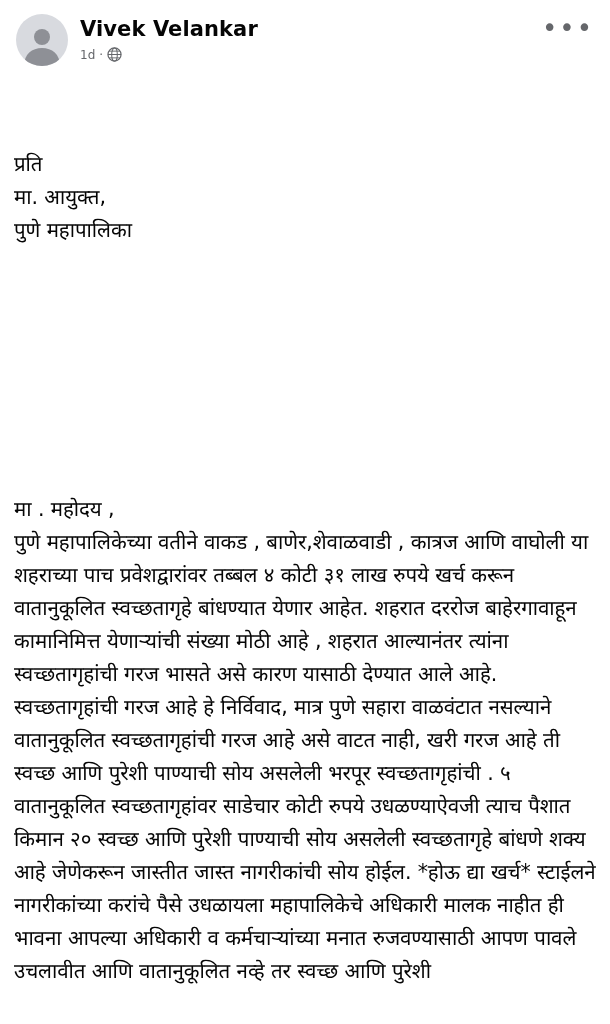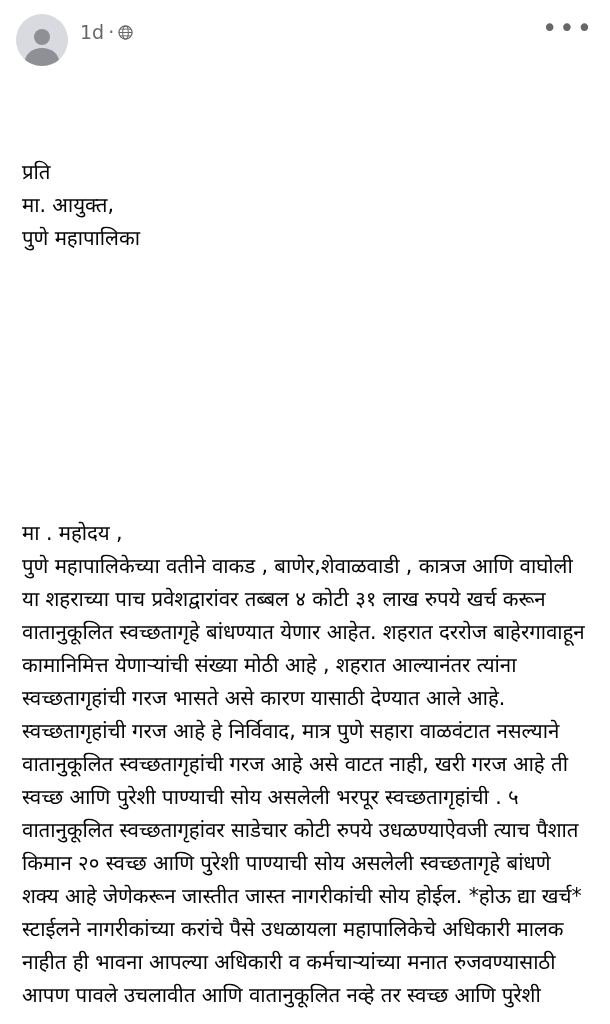--- a/index.html
+++ b/index.html
@@ -54,21 +54,21 @@
     font-size: 21px;
     font-weight: bold;
     color: #050505;
     line-height: 26px;
     letter-spacing: 0.1px;
   }
   .meta-row {
     display: flex;
     align-items: center;
     margin-top: 5px;
-    font-size: 19px;
+    font-size: 12px;
     color: #65676b;
   }
   .meta-sep {
     margin: 0 4px;
   }
   .globe-icon {
     display: inline-flex;
     align-items: center;
     justify-content: center;
     width: 15px;
@@ -94,21 +94,21 @@
     padding: 10px 14px 0 14px;
     font-size: 20.5px;
     line-height: 33px;
     color: #050505;
     font-family: "DejaVu Sans", sans-serif;
     white-space: pre-wrap;
     word-wrap: break-word;
     letter-spacing: -0.1px;
   }
   .post-body p {
-    margin: 8px;
+    margin: 0;
   }
   .para-gap {
     height: 24px;
   }
   .fade-bottom {
     position: absolute;
     left: 0;
     right: 0;
     bottom: 0;
     height: 16px;
@@ -124,20 +124,21 @@
   <div class="post-header">
     <div class="avatar">
       <span>
         <svg viewBox="0 0 44 44" xmlns="http://www.w3.org/2000/svg">
           <circle cx="22" cy="15" r="8" fill="#8e9096"></circle>
           <path d="M4 44 C4 32 12 26 22 26 C32 26 40 32 40 44 Z" fill="#8e9096"></path>
         </svg>
       </span>
     </div>
     <div class="header-text">
+      <div class="author-name">Vivek Velankar</div>
       <div class="meta-row">
         <span>1d</span>
         <span class="meta-sep">·</span>
         <span class="globe-icon">
           <svg viewBox="0 0 16 16" xmlns="http://www.w3.org/2000/svg">
             <circle cx="8" cy="8" r="7" fill="none" stroke="#65676b" stroke-width="1.3"></circle>
             <ellipse cx="8" cy="8" rx="3" ry="7" fill="none" stroke="#65676b" stroke-width="1.1"></ellipse>
             <line x1="1" y1="8" x2="15" y2="8" stroke="#65676b" stroke-width="1.1"></line>
             <line x1="2.2" y1="4.4" x2="13.8" y2="4.4" stroke="#65676b" stroke-width="1"></line>
             <line x1="2.2" y1="11.6" x2="13.8" y2="11.6" stroke="#65676b" stroke-width="1"></line>

